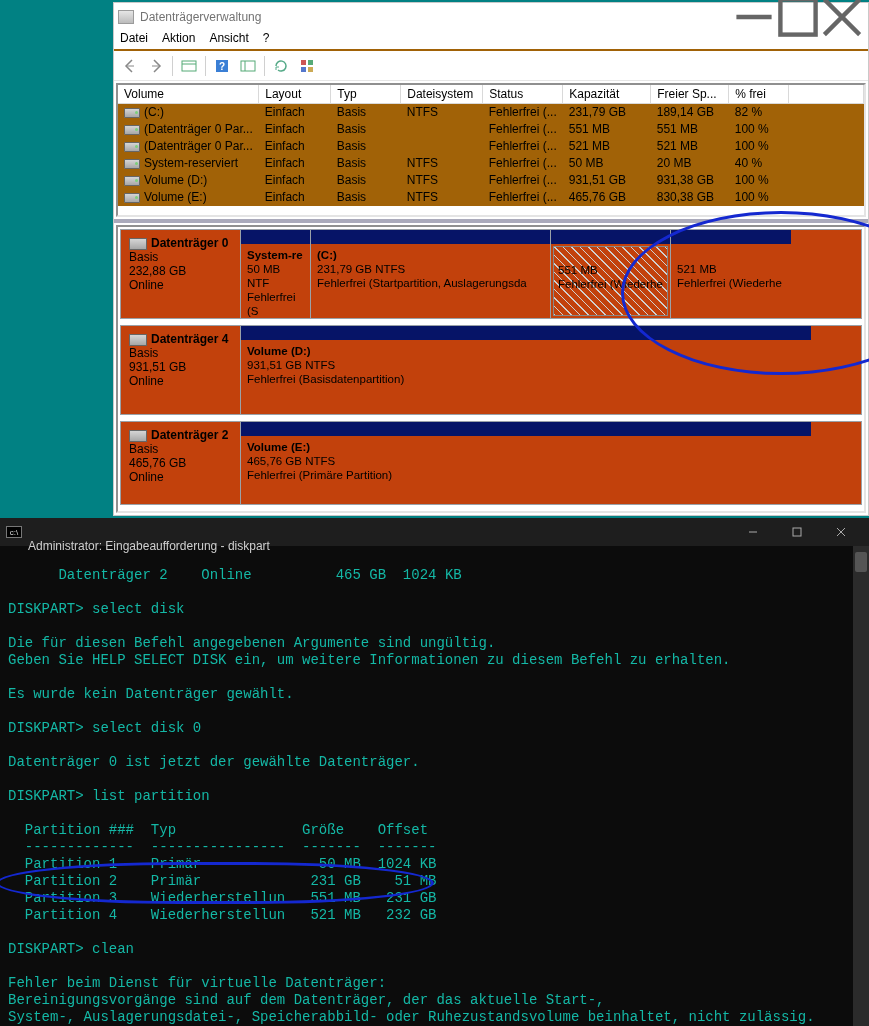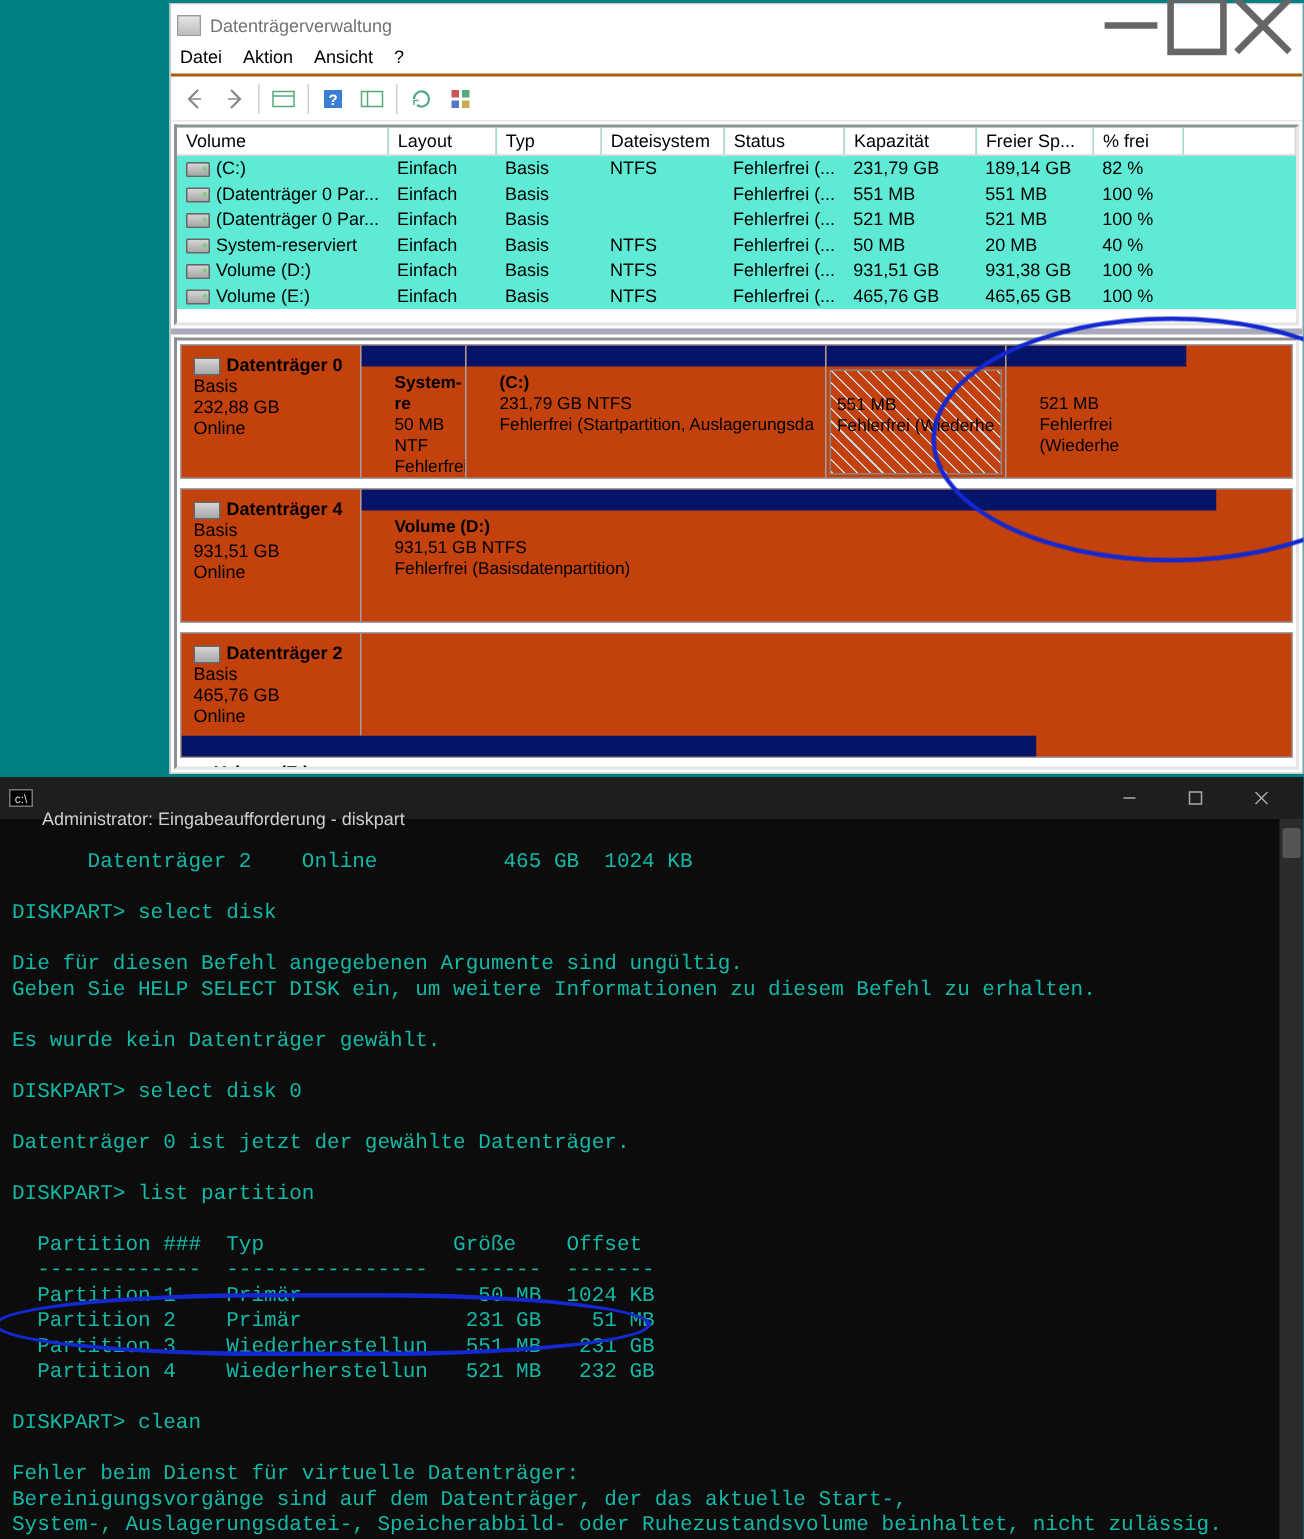--- a/index.html
+++ b/index.html
@@ -14,37 +14,37 @@
   .winbtn { width: 44px; height: 28px; display: flex; align-items: center; justify-content: center; color: #666; }
   .menubar { height: 20px; display: flex; align-items: flex-start; padding: 0 6px; gap: 14px; color: #000; border-bottom: 2px solid #a16207; }
   .menubar span { cursor: default; }
   .toolbar { height: 30px; display: flex; align-items: center; padding: 0 4px; gap: 2px; border-bottom: 1px solid #e6e6e6; }
   .tb-btn { width: 24px; height: 24px; border: 1px solid transparent; display: flex; align-items: center; justify-content: center; color: #6b6b6b; }
   .tb-sep { width: 1px; height: 20px; background: #d0d0d0; margin: 0 2px; }
   .tb-btn svg { width: 16px; height: 16px; }
 
   
   .vol-wrap { border: 2px inset #e4e4e4; margin: 2px; height: 134px; overflow: hidden; position: relative; }
-  table.vol { border-collapse: collapse; width: 100%; background: #5eead4; }
+  table.vol { border-collapse: collapse; width: 100%; background: #a16207; }
   table.vol th { text-align: left; font-weight: 400; padding: 2px 6px; background: #fff; border-right: 1px solid #d9d9d9; border-bottom: 1px solid #d9d9d9; white-space: nowrap; overflow: hidden; }
   table.vol td { padding: 0 6px; white-space: nowrap; overflow: hidden; height: 17px; }
   .disk-ico { display: inline-block; width: 16px; height: 10px; background: linear-gradient(#d5d5d5,#a7a7a7); border: 1px solid #666; border-radius: 1px; vertical-align: middle; margin-right: 4px; position: relative; }
   .disk-ico::after { content:""; position:absolute; right:1px; top:2px; width:3px; height:3px; background:#7bd07b; border-radius:50%; }
 
   
   .gfx-wrap { flex: 1; border: 2px inset #e4e4e4; margin: 2px; overflow-y: auto; padding: 2px; position: relative; }
   .diskrow { border: 1px solid #9aa1a8; margin-bottom: 6px; display: flex; height: 90px; background: #c2410c; }
   .diskinfo { width: 120px; border-right: 1px solid #9aa1a8; padding: 6px 8px; position: relative; }
   .diskinfo .di-ico { display:inline-block; width:18px; height:12px; background:linear-gradient(#d5d5d5,#a7a7a7); border:1px solid #666; margin-right:4px; vertical-align:middle; }
   .diskinfo b { font-weight: 700; }
   .parts { flex: 1; display: flex; }
   .part { border-right: 1px solid #9aa1a8; display: flex; flex-direction: column; overflow: hidden; position: relative; }
   .part:last-child { border-right: none; }
   .part-head { height: 14px; background: #061467; }
-  .part-body { flex: 1; padding: 4px 6px; font-size: 11.5px; line-height: 14px; overflow: hidden; margin-left: 16px; }
+  .part-body { flex: 1; padding: 4px 6px; font-size: 11.5px; line-height: 14px; overflow: hidden; }
   .part.hatched .part-body { background-image: repeating-linear-gradient(45deg,#d0d0d0 0,#d0d0d0 1px,transparent 1px,transparent 6px); border: 1px solid #888; margin:2px; padding:2px 4px; }
   .part.hatched .part-head { background:#061467; }
   .sep-h { height: 4px; background: #aab; cursor: row-resize; }
 
   
   .anno { position: absolute; border: 3px solid #1428d0; border-radius: 50%; pointer-events: none; }
 
   
   .cmd-window { position: absolute; left: 0; top: 518px; width: 869px; height: 508px; background: #0c0c0c; color: #ccc; display: flex; flex-direction: column; }
   .cmd-title { height: 28px; background: #1e1e1e; display: flex; align-items: center; color: #cfcfcf; padding: 0 6px; }
@@ -224,21 +224,21 @@
             <td>100 %</td>
             <td></td>
           </tr>
           <tr>
             <td><span class="disk-ico"></span>Volume (E:)</td>
             <td>Einfach</td>
             <td>Basis</td>
             <td>NTFS</td>
             <td>Fehlerfrei (...</td>
             <td>465,76 GB</td>
-            <td>465,65 GB</td>
+            <td>830,38 GB</td>
             <td>100 %</td>
             <td></td>
           </tr>
         </tbody>
     </table>
   </div>
 
   <div class="sep-h"></div>
 
   <div class="gfx-wrap" id="gfx">
@@ -265,21 +265,21 @@
       </div>
       <div class="diskrow">
         <div class="diskinfo"><span class="di-ico"></span><b>Datenträger 4</b><br>Basis<br>931,51 GB<br>Online</div>
         <div class="parts">
           <div class="part" style="width: 570px;">
             <div class="part-head"></div>
             <div class="part-body"><b>Volume  (D:)</b><br>931,51 GB NTFS<br>Fehlerfrei (Basisdatenpartition)</div>
           </div>
         </div>
       </div>
-      <div class="diskrow" style="height: 84px; flex-direction: column;">
+      <div class="diskrow" style="height: 84px;">
         <div class="diskinfo"><span class="di-ico"></span><b>Datenträger 2</b><br>Basis<br>465,76 GB<br>Online</div>
         <div class="parts">
           <div class="part" style="width: 570px;">
             <div class="part-head"></div>
             <div class="part-body"><b>Volume  (E:)</b><br>465,76 GB NTFS<br>Fehlerfrei (Primäre Partition)</div>
           </div>
         </div>
       </div>
     </div>
 

